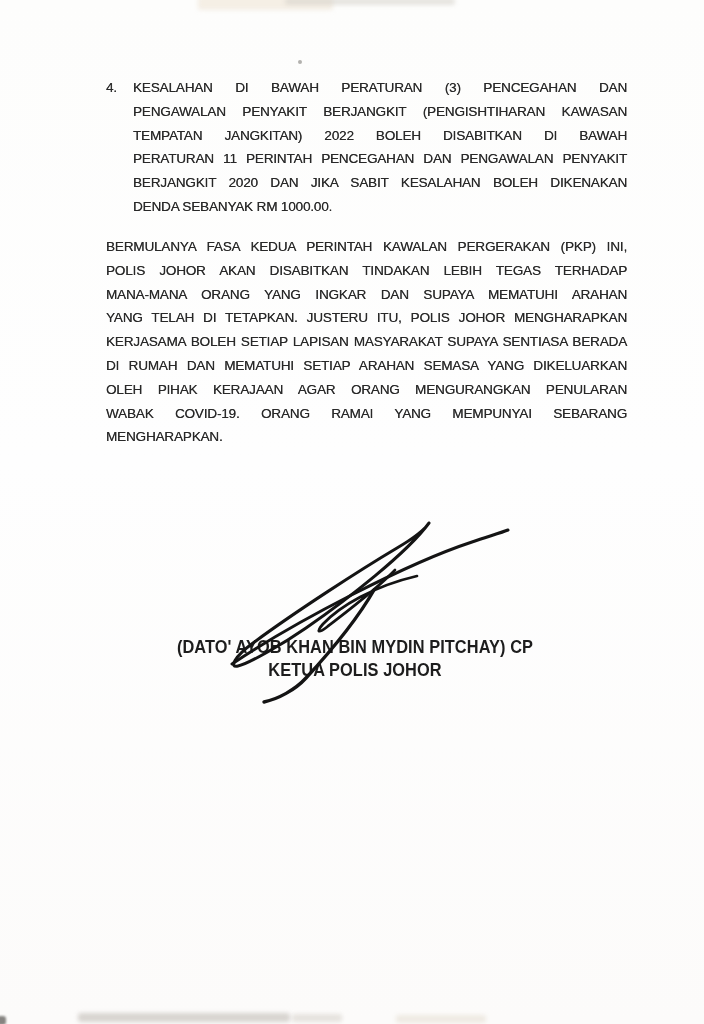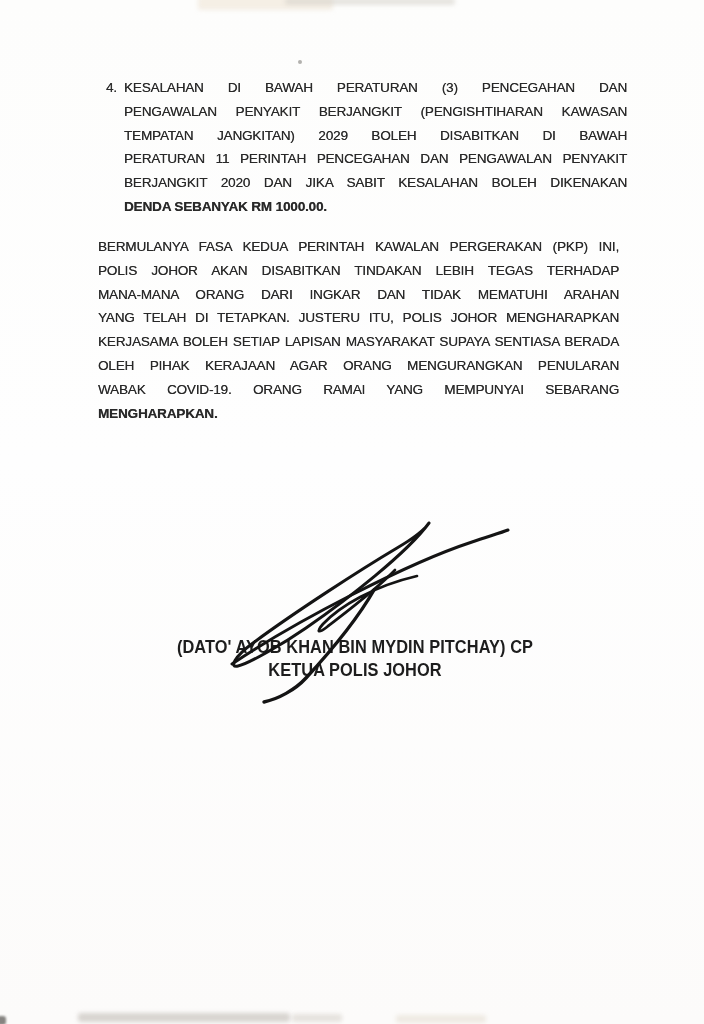--- a/index.html
+++ b/index.html
@@ -14,25 +14,25 @@
   
   .para {
     position: absolute;
     font-size: 13.5px;
     line-height: 23.8px;
     letter-spacing: -0.15px;
     color: var(--text-color, #282828);
     text-shadow: 0.25px 0 0 rgba(40,40,40,0.75);
   }
   .para-numbered { left: 106px; top: 76px;  width: 521px; }
-  .para-closing  { left: 98px; top: 235px; width: 521px; }
+  .para-closing  { left: 106px; top: 235px; width: 521px; }
   .marker { position: absolute; left: 0; top: 0; }
-  .ptext { margin-left: 18px; }
+  .ptext { margin-left: 27px; }
   .tline { text-align: justify; text-align-last: justify; white-space: nowrap; }
-  .tline.last { text-align-last: left; font-weight: bold; }
+  .tline.last { text-align-last: left; }
   
   .sigblock {
     position: absolute;
     left: 95px; top: 635px; width: 520px;
     text-align: center;
     font-weight: bold;
     font-size: 19px;
     line-height: 23px;
     color: #1d1d1d;
     transform: scaleX(0.86);
@@ -57,33 +57,34 @@
 </head>
 <body>
 
 <div class="page">
 
   <div class="para para-numbered">
     <span class="marker">4.</span>
     <div class="ptext">
         <div class="tline">KESALAHAN DI BAWAH PERATURAN (3) PENCEGAHAN DAN</div>
         <div class="tline">PENGAWALAN PENYAKIT BERJANGKIT (PENGISHTIHARAN KAWASAN</div>
-        <div class="tline">TEMPATAN JANGKITAN) 2029 BOLEH DISABITKAN DI BAWAH</div>
+        <div class="tline">TEMPATAN JANGKITAN) 2022 BOLEH DISABITKAN DI BAWAH</div>
         <div class="tline">PERATURAN 11 PERINTAH PENCEGAHAN DAN PENGAWALAN PENYAKIT</div>
         <div class="tline">BERJANGKIT 2020 DAN JIKA SABIT KESALAHAN BOLEH DIKENAKAN</div>
         <div class="tline last">DENDA SEBANYAK RM 1000.00.</div>
       </div>
   </div>
 
   <div class="para para-closing">
       <div class="tline">BERMULANYA FASA KEDUA PERINTAH KAWALAN PERGERAKAN (PKP) INI,</div>
       <div class="tline">POLIS JOHOR AKAN DISABITKAN TINDAKAN LEBIH TEGAS TERHADAP</div>
-      <div class="tline">MANA-MANA ORANG DARI INGKAR DAN TIDAK MEMATUHI ARAHAN</div>
+      <div class="tline">MANA-MANA ORANG YANG INGKAR DAN SUPAYA MEMATUHI ARAHAN</div>
       <div class="tline">YANG TELAH DI TETAPKAN. JUSTERU ITU, POLIS JOHOR MENGHARAPKAN</div>
       <div class="tline">KERJASAMA BOLEH SETIAP LAPISAN MASYARAKAT SUPAYA SENTIASA BERADA</div>
+      <div class="tline">DI RUMAH DAN MEMATUHI SETIAP ARAHAN SEMASA YANG DIKELUARKAN</div>
       <div class="tline">OLEH PIHAK KERAJAAN AGAR ORANG MENGURANGKAN PENULARAN</div>
       <div class="tline">WABAK COVID-19. ORANG RAMAI YANG MEMPUNYAI SEBARANG</div>
       <div class="tline last">MENGHARAPKAN.</div>
     </div>
 
   <div class="sigblock">
     <div>(DATO' AYOB KHAN BIN MYDIN PITCHAY) CP</div>
     <div>KETUA POLIS JOHOR</div>
   </div>
 

